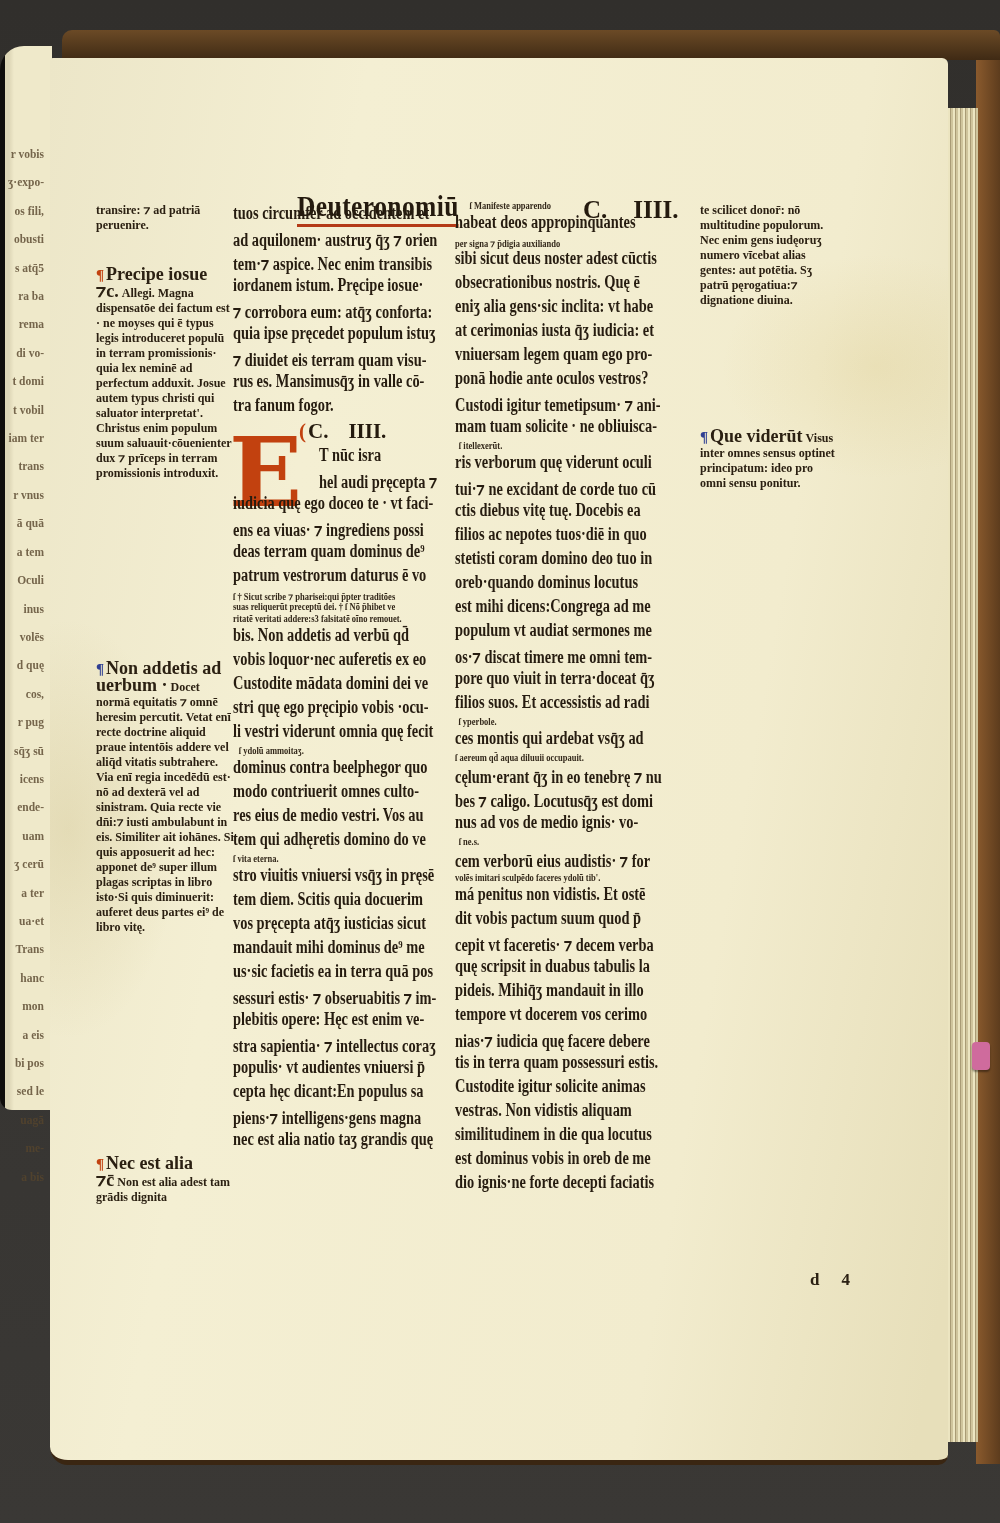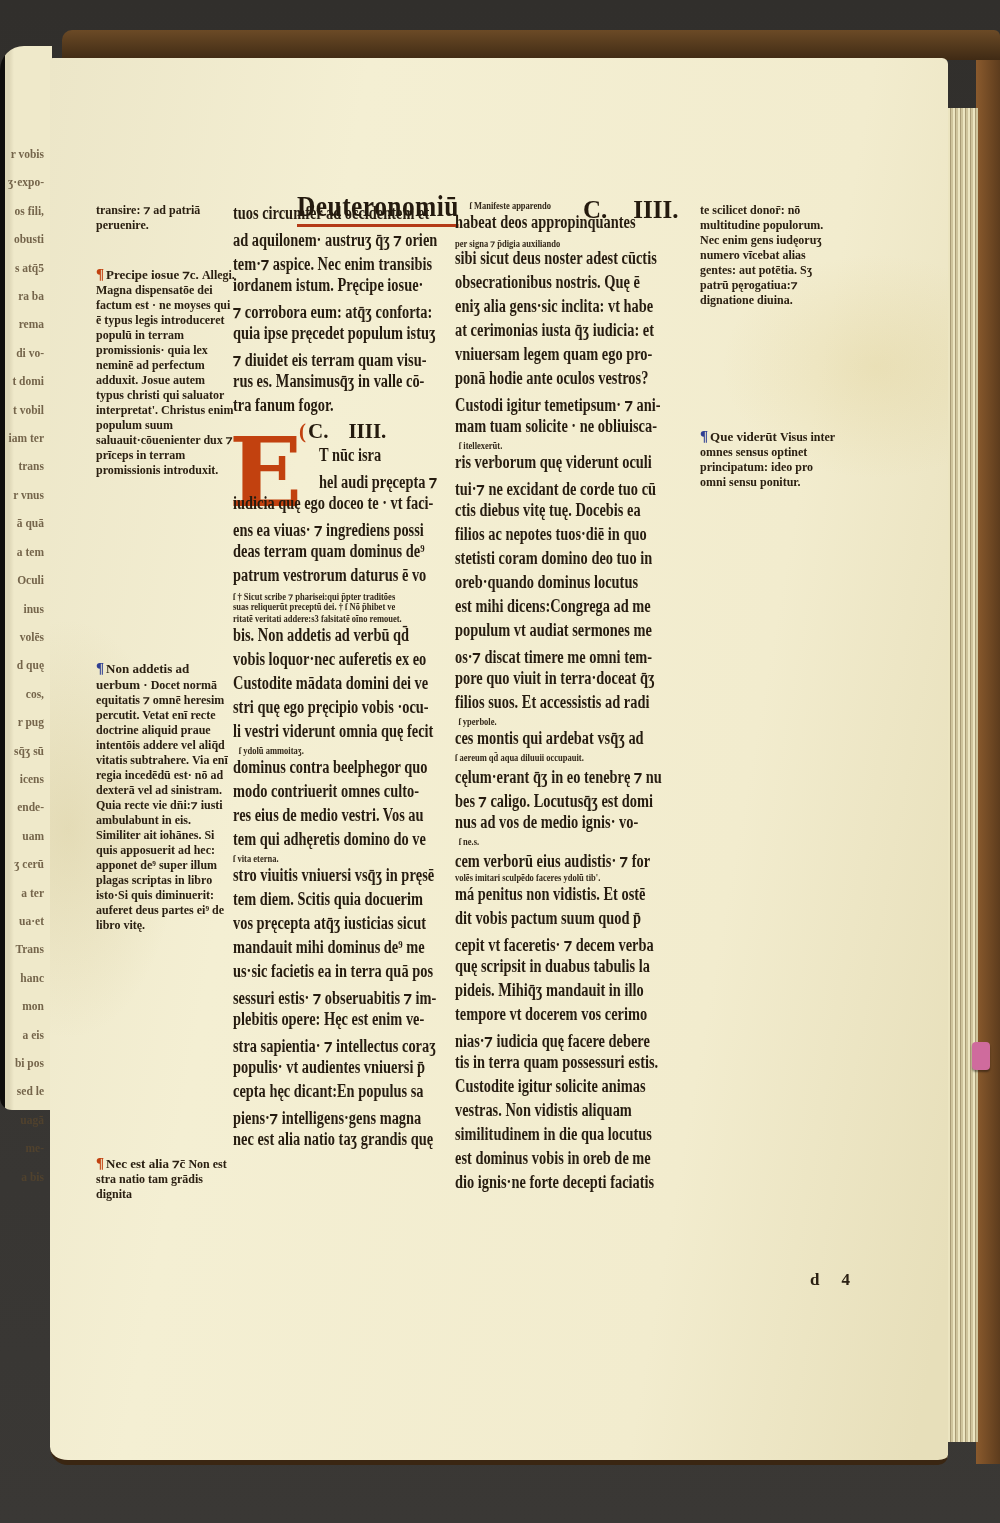--- a/index.html
+++ b/index.html
@@ -31,21 +31,21 @@
     white-space:nowrap;opacity:.8;}
   .header-title{position:absolute;left:247px;top:131px;font-size:30px;font-weight:bold;
     color:#241a0e;border-bottom:3px solid #b43a17;padding-bottom:1px;
     transform:scaleX(.85);transform-origin:0 0;white-space:nowrap;letter-spacing:.5px;}
   .header-chapter{position:absolute;left:533px;top:138px;font-size:25px;font-weight:bold;color:#241a0e;}
   .header-chapter .num{margin-left:26px;}
 
   .margin-col{position:absolute;width:140px;}
   .margin-note{position:absolute;left:0;width:100%;font-size:12px;line-height:15px;
     font-weight:bold;color:#2b2012;}
-  .lemma{font-size:13px;margin-right:3px;}
+  .lemma{font-size:18px;margin-right:3px;}
   .pilcrow{font-size:15px;margin-right:2px;}
   .p-red{color:#c2410f;}
   .p-blue{color:#2f3f92;}
 
   .text-col{position:absolute;}
   .main-line{height:24px;white-space:nowrap;font-weight:bold;color:#261c10;font-size:18px;}
   .main-line .sc{display:inline-block;transform:scaleX(.8);transform-origin:0 50%;white-space:nowrap;}
   .main-line.indent{padding-left:86px;}
   .gloss-line{height:12px;white-space:nowrap;font-weight:bold;color:#33281a;font-size:10px;}
   .gloss-line .sc{display:inline-block;transform:scaleX(.85);transform-origin:0 50%;white-space:nowrap;}
@@ -125,21 +125,21 @@
     <div class="margin-note" style="top:0;">
       <span>transire: ⁊ ad patriā peruenire.</span>
     </div>
     <div class="margin-note" style="top:64px;">
       <span class="pilcrow p-red">¶</span><span class="lemma">Precipe iosue ⁊c.</span><span>Allegi. Magna dispensatōe dei factum est · ne moyses qui ē typus legis introduceret populū in terram promissionis· quia lex neminē ad perfectum adduxit. Josue autem typus christi qui saluator interpretat'. Christus enim populum suum saluauit·cōuenienter dux ⁊ prīceps in terram promissionis introduxit.</span>
     </div>
     <div class="margin-note" style="top:458px;">
       <span class="pilcrow p-blue">¶</span><span class="lemma">Non addetis ad uerbum ·</span><span>Docet normā equitatis ⁊ omnē heresim percutit. Vetat enī recte doctrine aliquid praue intentōis addere vel aliq̄d vitatis subtrahere. Via enī regia incedēdū est· nō ad dexterā vel ad sinistram. Quia recte vie dn̄i:⁊ iusti ambulabunt in eis. Similiter ait iohānes. Si quis apposuerit ad hec: apponet de⁹ super illum plagas scriptas in libro isto·Si quis diminuerit: auferet deus partes ei⁹ de libro vitę.</span>
     </div>
     <div class="margin-note" style="top:953px;">
-      <span class="pilcrow p-red">¶</span><span class="lemma">Nec est alia ⁊c̄</span><span>Non est stra natio tam grādis dignita</span>
+      <span class="pilcrow p-red">¶</span><span class="lemma">Nec est alia ⁊c̄</span><span>Non est alia adest tam grādis dignita</span>
     </div>
   </div>
 
   <div class="text-col" style="left:183px;top:145px;width:206px;">
     <div>
         <div class="main-line"><span class="sc">tuos circumfer ad occidentem et</span></div>
         <div class="main-line"><span class="sc">ad aquilonem· austruʒ q̄ʒ ⁊ orien</span></div>
         <div class="main-line"><span class="sc">tem·⁊ aspice. Nec enim transibis</span></div>
         <div class="main-line"><span class="sc">iordanem istum. Pręcipe iosue·</span></div>
         <div class="main-line"><span class="sc">⁊ corrobora eum: atq̄ʒ conforta:</span></div>

